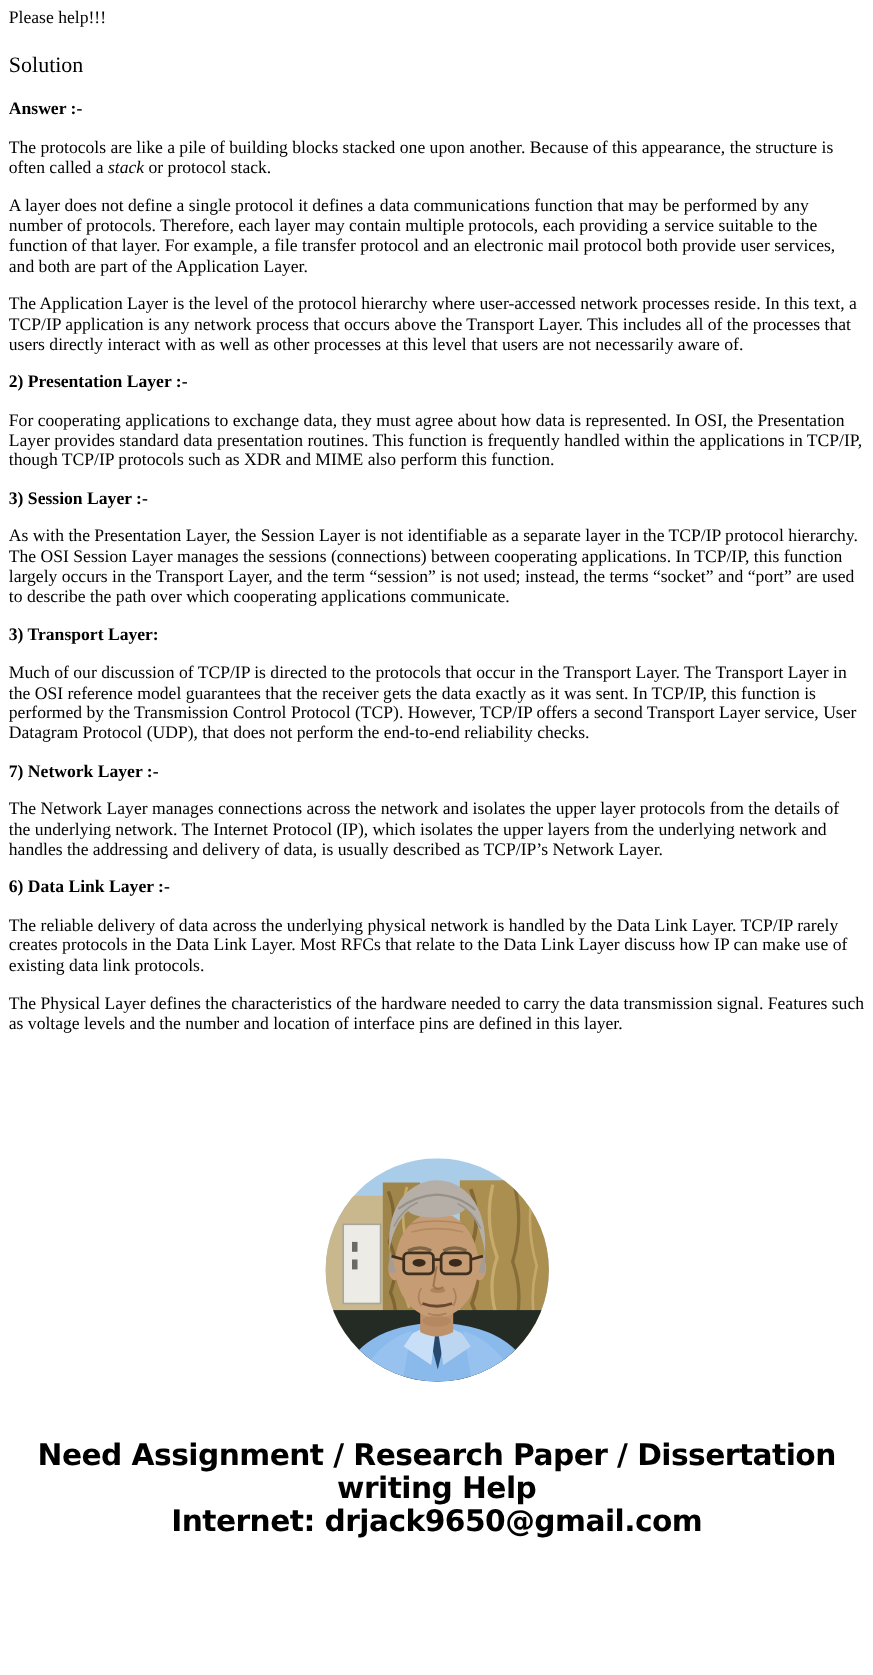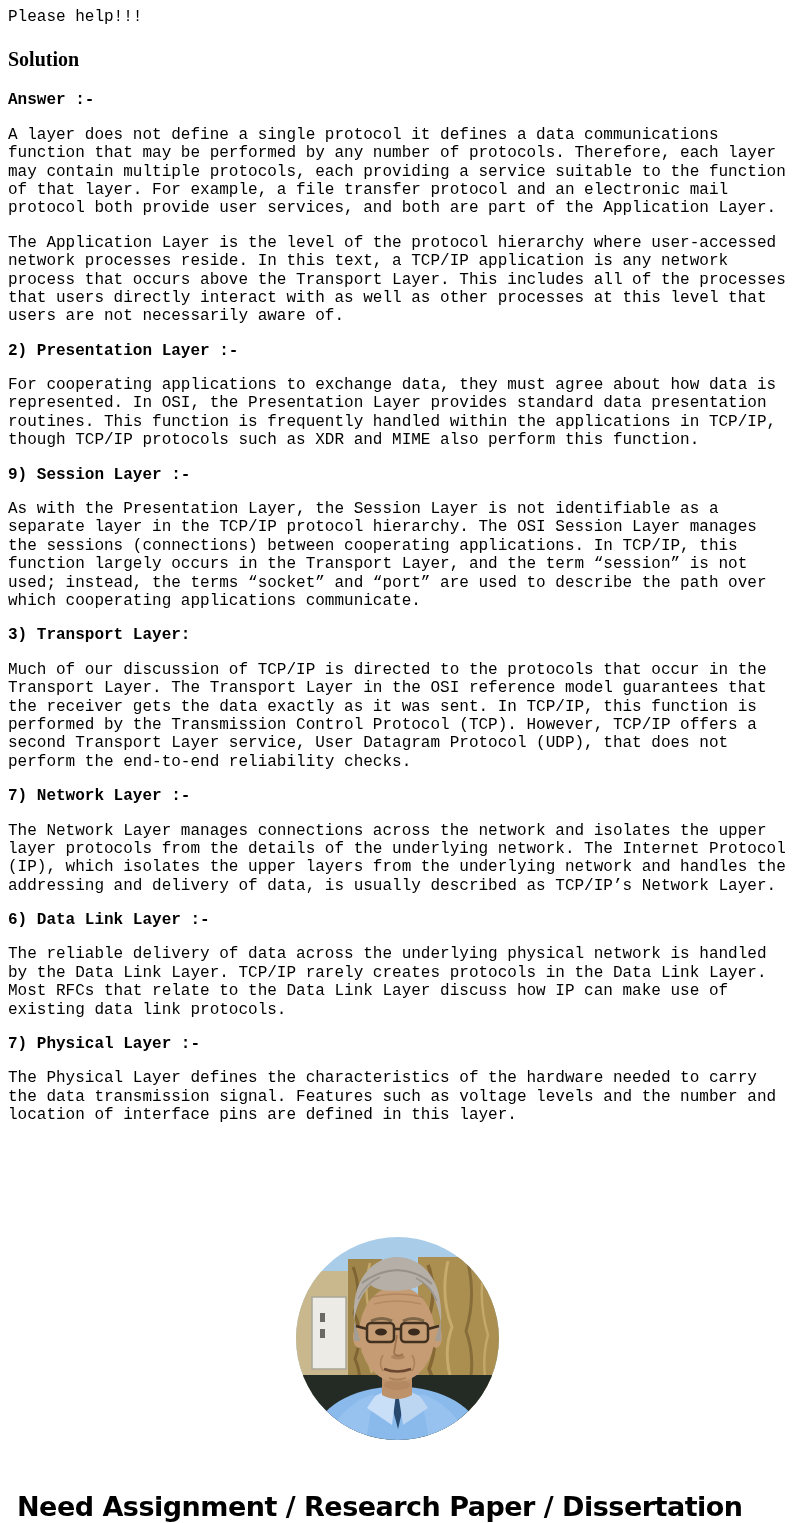--- a/index.html
+++ b/index.html
@@ -4,79 +4,79 @@
 <style>
   html, body { background: #ffffff; }
   body {
     margin: 8px;
     width: 778px;
     color: #000000;
     font-family: "Liberation Serif", serif;
     font-size: 16px;
     line-height: 1.15;
   }
-  p { margin: 16px 0; font-family: Liberation Mono, monospace; }
+  p { margin: 16px 0; }
   p.first { margin-top: 0; }
   .hd { font-weight: bold; }
   h2.solution {
     font-family: "Liberation Serif", serif;
     font-size: 20px;
-    font-weight: bold;
+    font-weight: normal;
     margin: 22px 0 20px 0;
     line-height: 1.15;
   }
   .avatar-wrap {
     margin-top: 112px;
     text-align: center;
   }
   .avatar-wrap svg { display: inline-block; }
   .footer {
     margin: 48px auto 0 auto;
     max-width: 760px;
-    text-align: left;
+    text-align: center;
     font-family: "DejaVu Sans", sans-serif;
     font-weight: bold;
     font-size: 27px;
     line-height: 30px;
     letter-spacing: -0.5px;
   }
 </style>
 </head>
 <body>
 
 <main>
 
   <p class="first">Please help!!!</p>
 
 
   <h2 class="solution">Solution</h2>
 
   <p class="hd">Answer :-</p>
 
+  <p><span>The protocols are like a pile of building blocks stacked one upon another. Because of this appearance, the structure is often called a </span><i>stack</i><span> or protocol stack.</span></p>
 
   <p>A layer does not define a single protocol it defines a data communications function that may be performed by any number of protocols. Therefore, each layer may contain multiple protocols, each providing a service suitable to the function of that layer. For example, a file transfer protocol and an electronic mail protocol both provide user services, and both are part of the Application Layer.</p>
 
   <p>The Application Layer is the level of the protocol hierarchy where user-accessed network processes reside. In this text, a TCP/IP application is any network process that occurs above the Transport Layer. This includes all of the processes that users directly interact with as well as other processes at this level that users are not necessarily aware of.</p>
 
   <p class="hd">2) Presentation Layer :-</p>
   <p>For cooperating applications to exchange data, they must agree about how data is represented. In OSI, the Presentation Layer provides standard data presentation routines. This function is frequently handled within the applications in TCP/IP, though TCP/IP protocols such as XDR and MIME also perform this function.</p>
 
-  <p class="hd">9) Session Layer :-</p>
+  <p class="hd">3) Session Layer :-</p>
   <p>As with the Presentation Layer, the Session Layer is not identifiable as a separate layer in the TCP/IP protocol hierarchy. The OSI Session Layer manages the sessions (connections) between cooperating applications. In TCP/IP, this function largely occurs in the Transport Layer, and the term “session” is not used; instead, the terms “socket” and “port” are used to describe the path over which cooperating applications communicate.</p>
 
   <p class="hd">3) Transport Layer:</p>
   <p>Much of our discussion of TCP/IP is directed to the protocols that occur in the Transport Layer. The Transport Layer in the OSI reference model guarantees that the receiver gets the data exactly as it was sent. In TCP/IP, this function is performed by the Transmission Control Protocol (TCP). However, TCP/IP offers a second Transport Layer service, User Datagram Protocol (UDP), that does not perform the end-to-end reliability checks.</p>
 
   <p class="hd">7) Network Layer :-</p>
   <p>The Network Layer manages connections across the network and isolates the upper layer protocols from the details of the underlying network. The Internet Protocol (IP), which isolates the upper layers from the underlying network and handles the addressing and delivery of data, is usually described as TCP/IP’s Network Layer.</p>
 
   <p class="hd">6) Data Link Layer :-</p>
   <p>The reliable delivery of data across the underlying physical network is handled by the Data Link Layer. TCP/IP rarely creates protocols in the Data Link Layer. Most RFCs that relate to the Data Link Layer discuss how IP can make use of existing data link protocols.</p>
 
-  <p class="hd">7) Physical Layer :-</p>
   <p>The Physical Layer defines the characteristics of the hardware needed to carry the data transmission signal. Features such as voltage levels and the number and location of interface pins are defined in this layer.</p>
 
   <div class="avatar-wrap">
     <svg width="203" height="203" viewBox="0 0 203 203" aria-hidden="true">
       <defs>
         <clipPath id="avclip">
             <circle cx="101.5" cy="101.5" r="101.5"></circle>
           </clipPath>
       </defs>
       <g clip-path="url(#avclip)">

